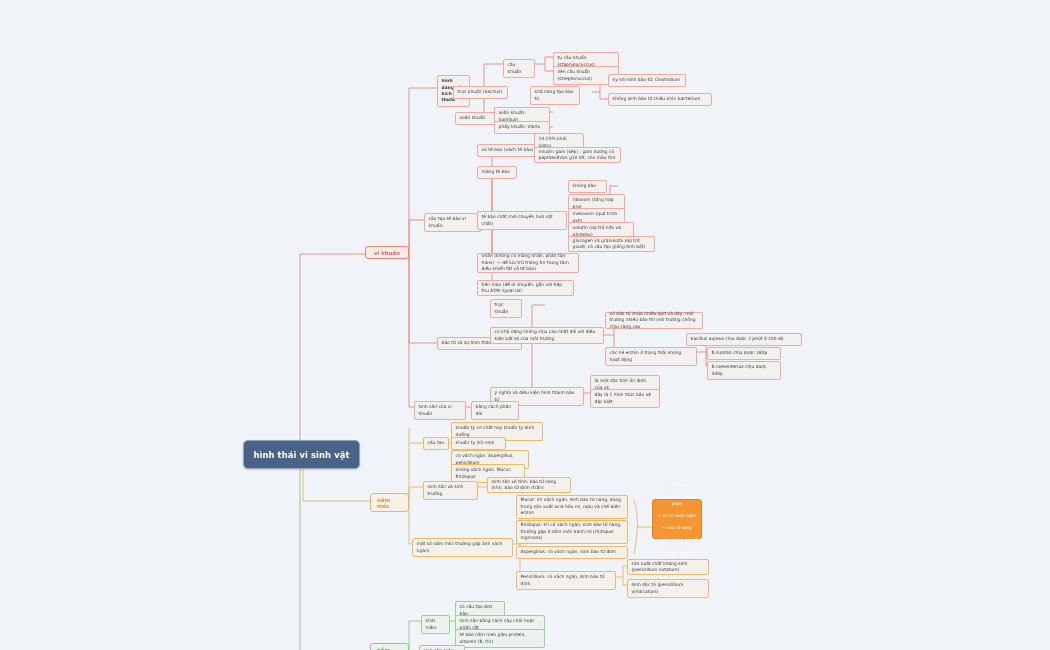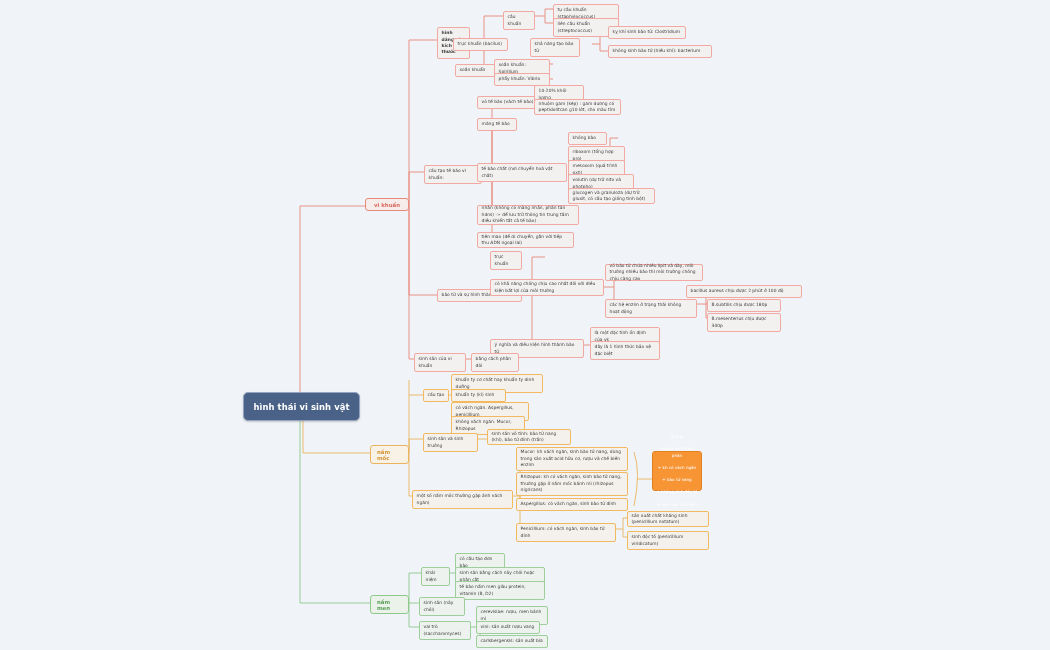--- a/index.html
+++ b/index.html
@@ -2,21 +2,21 @@
 <html><head>
 <meta charset="utf-8">
 <style>
   html,body{margin:0;padding:0;}
   body{
     width:1050px;height:650px;overflow:hidden;
     background:#f0f3f7;
     font-family:"DejaVu Sans","Liberation Sans",sans-serif;
     position:relative;
   }
-  #canvas{position:absolute;inset:0;}
+  #canvas{position:absolute;inset:0;margin-top:48px;}
   svg#wires{position:absolute;left:0;top:0;width:1050px;height:650px;pointer-events:none;}
 
   .node{
     position:absolute;
     box-sizing:border-box;
     font-size:4.4px;
     line-height:1.45;
     letter-spacing:.02px;
     color:#3b3b3b;
     padding:2.2px 3.6px;

